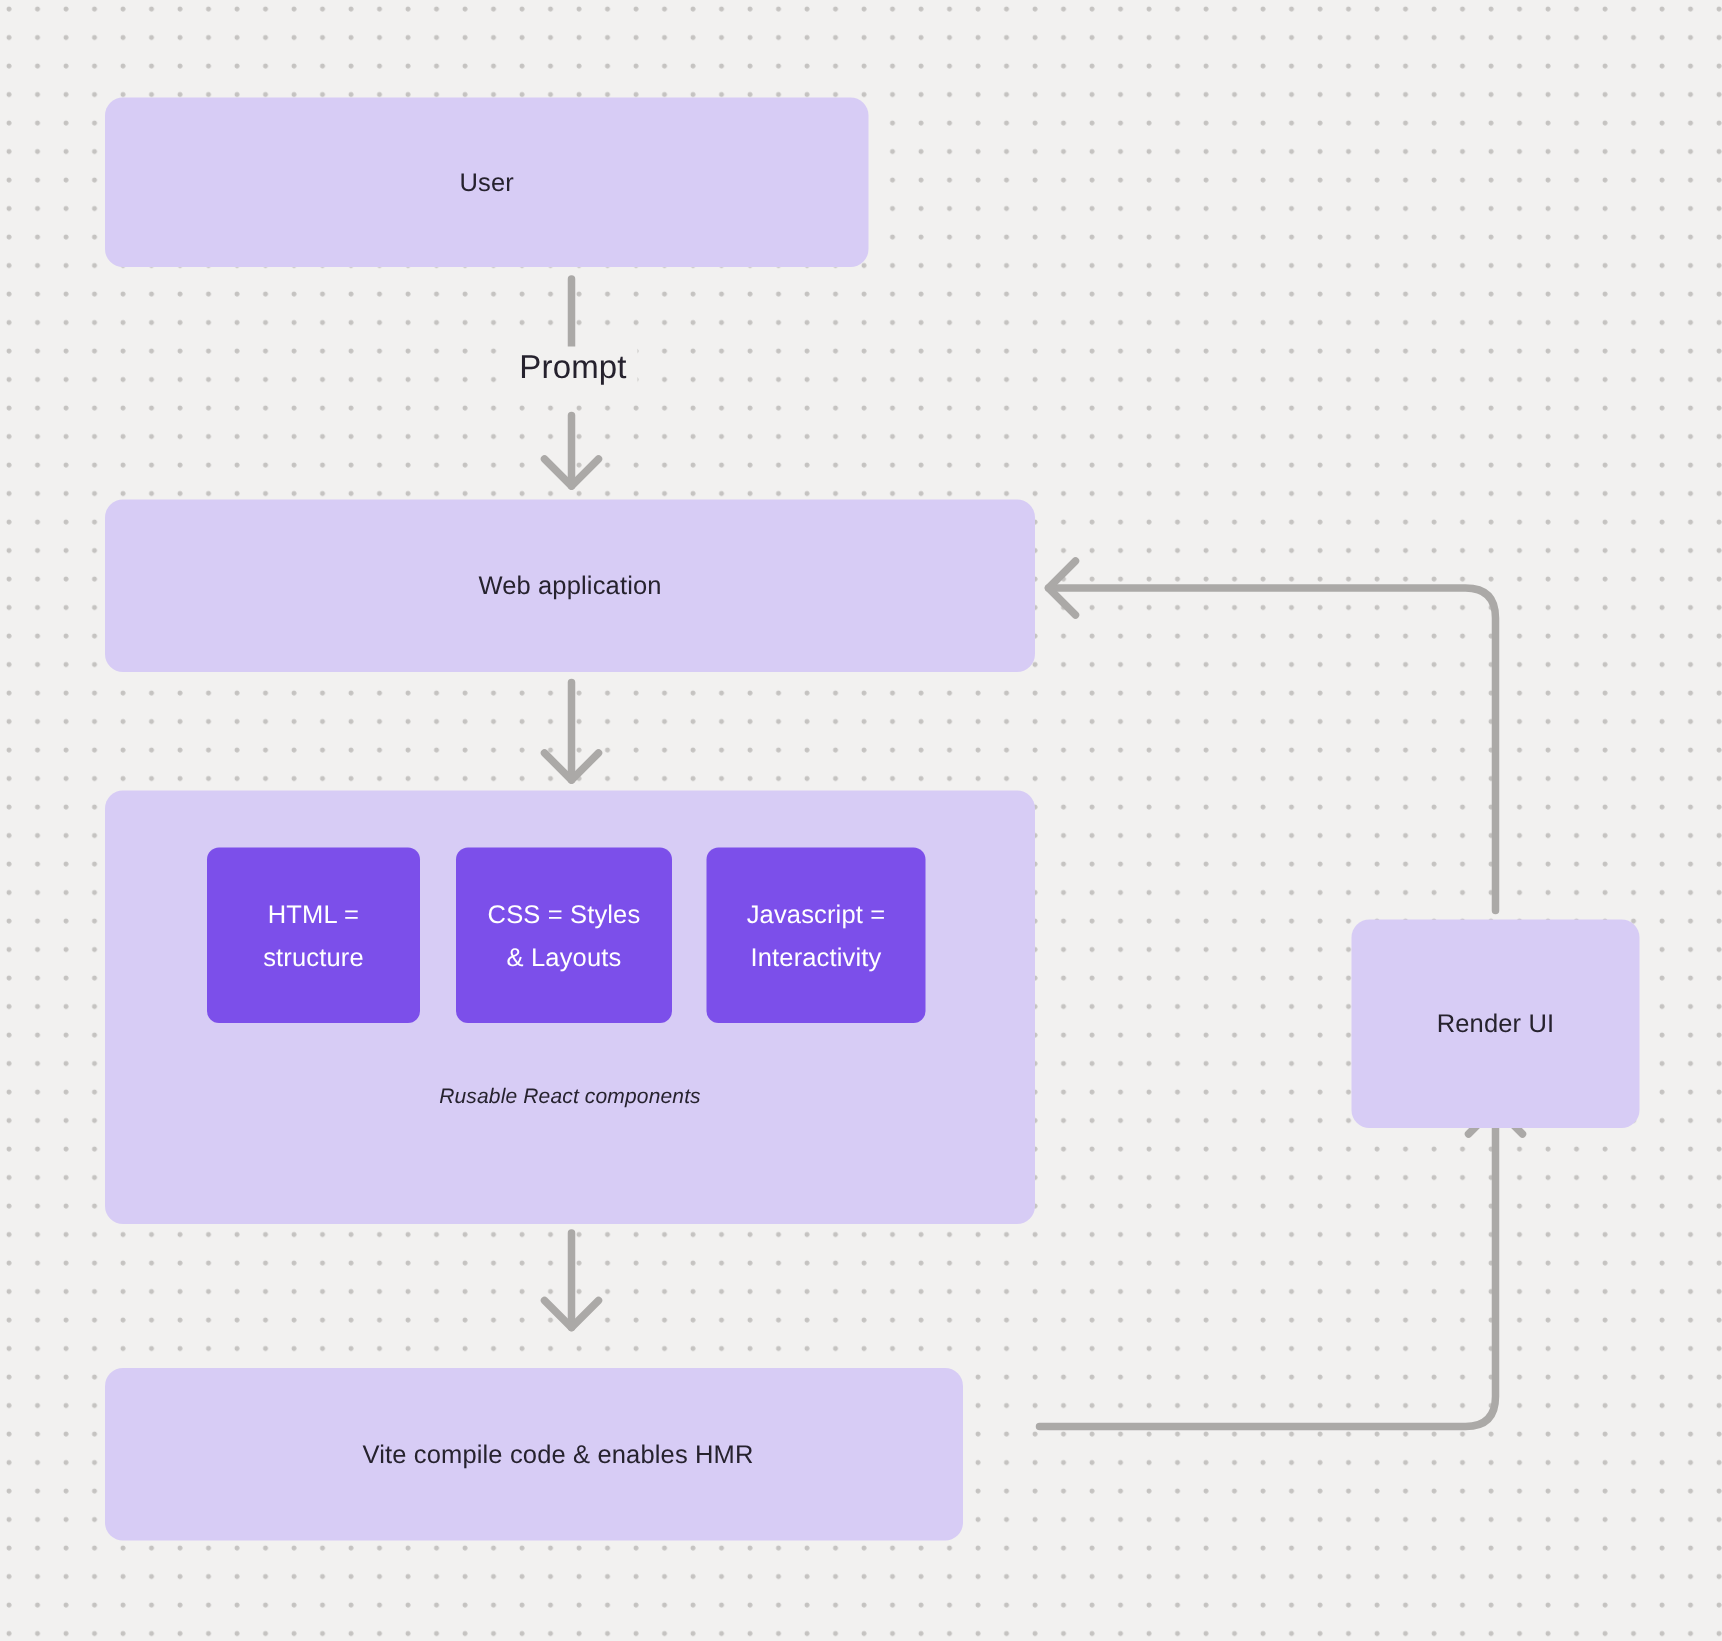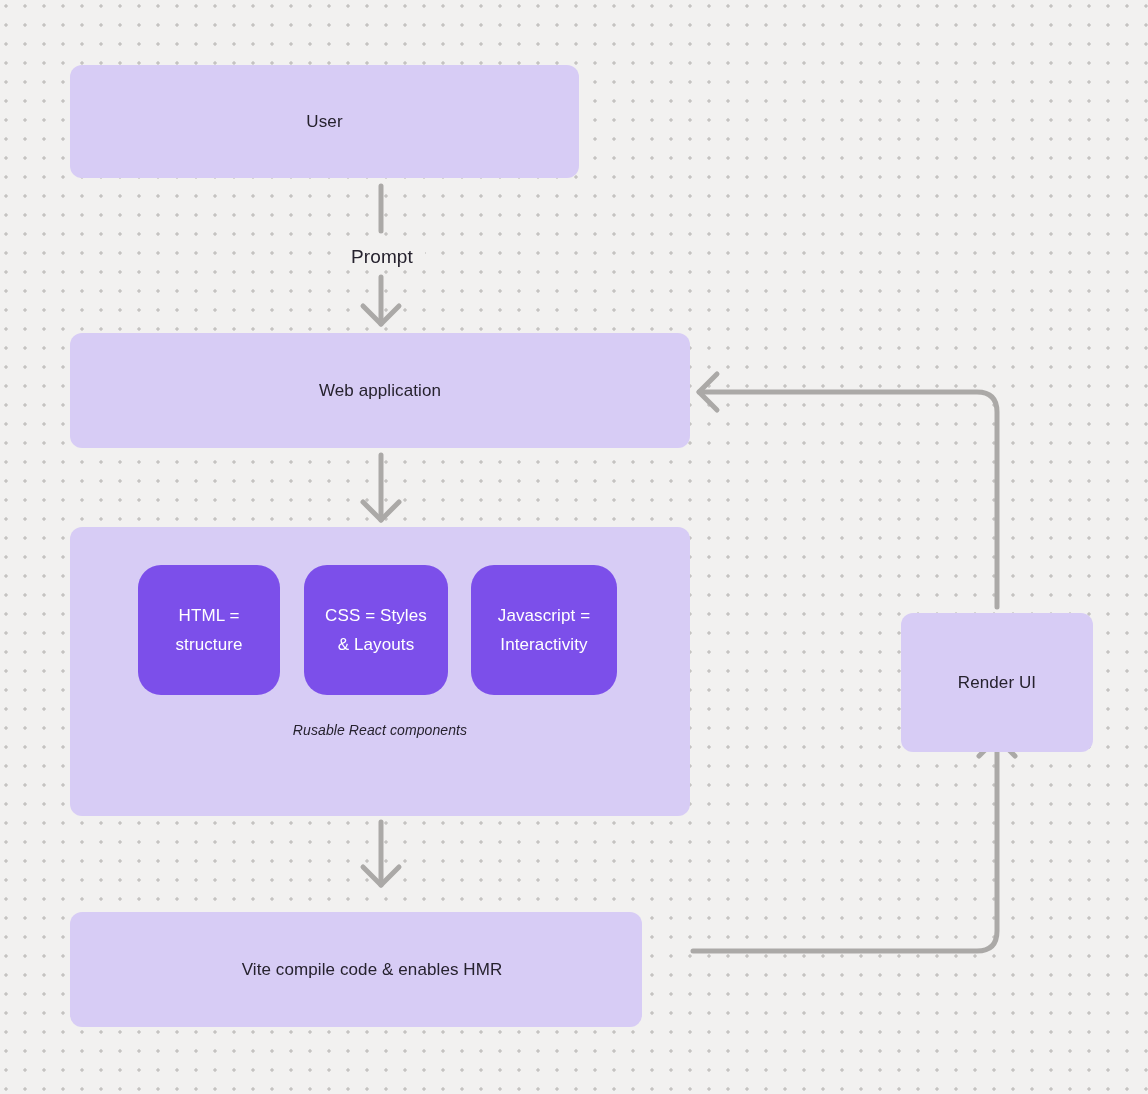--- a/index.html
+++ b/index.html
@@ -56,23 +56,23 @@
   .node-render{left:901px;top:613px;width:192px;height:139px;}
   .group{
     position:absolute;
     left:70px;top:527px;width:620px;height:289px;
     background:var(--node-fill);
     border-radius:12px;
   }
   .chip{
     position:absolute;
     top:38px;
-    height:130px;
+    height:117px;
     background:var(--chip-fill);
-    border-radius:23px;
+    border-radius:8px;
     display:flex;
     align-items:center;
     justify-content:center;
     text-align:center;
     color:var(--chip-text);
     font-size:17px;
     line-height:29px;
     white-space:pre-line;
     letter-spacing:.1px;
   }
@@ -83,25 +83,25 @@
     position:absolute;
     left:0;top:190px;width:100%;height:26px;
     display:flex;align-items:center;justify-content:center;
     color:var(--text);
     font-size:14px;
     letter-spacing:.1px;
     font-style:italic;
   }
   .edge-label{
     position:absolute;
-    left:339px;top:243px;width:86px;height:27px;
+    left:339px;top:231px;width:86px;height:27px;
     display:flex;align-items:center;justify-content:center;
     background:var(--canvas-bg);
     color:var(--text);
-    font-size:19px;
+    font-size:22px;
     letter-spacing:.1px;
   }
   .node-label{pointer-events:none;}
 </style>
 </head>
 <body>
 
 <div class="canvas">
 
   <svg class="connectors" viewBox="0 0 1148 1094" xmlns="http://www.w3.org/2000/svg">

